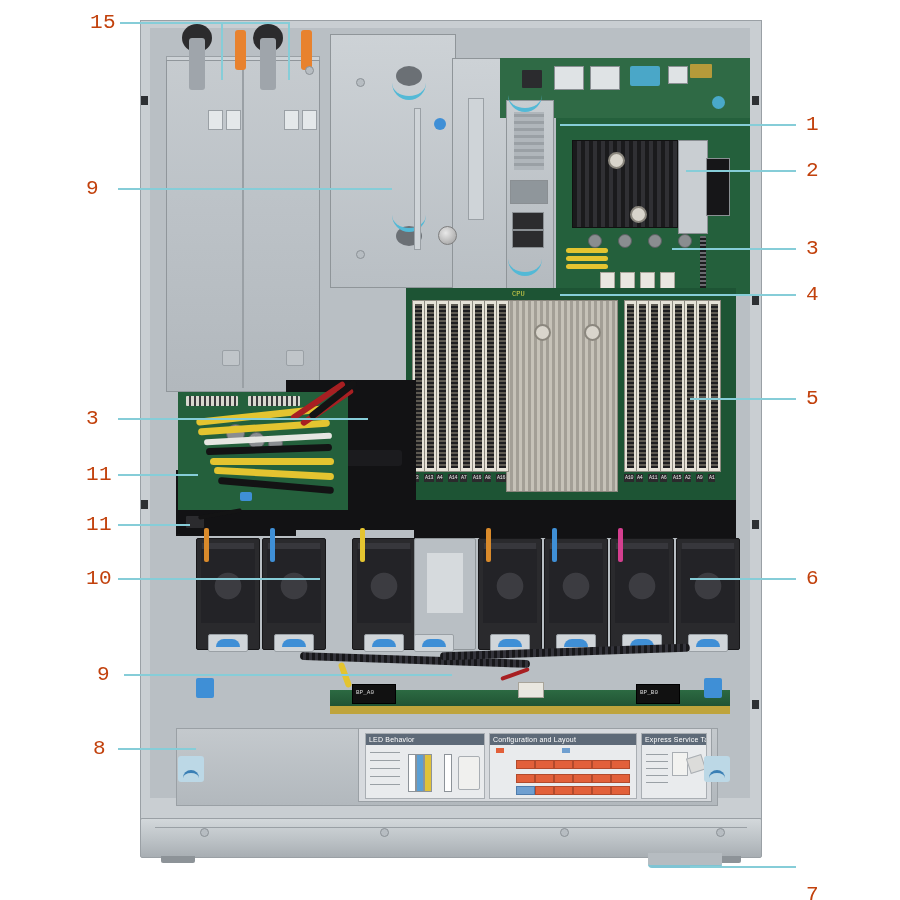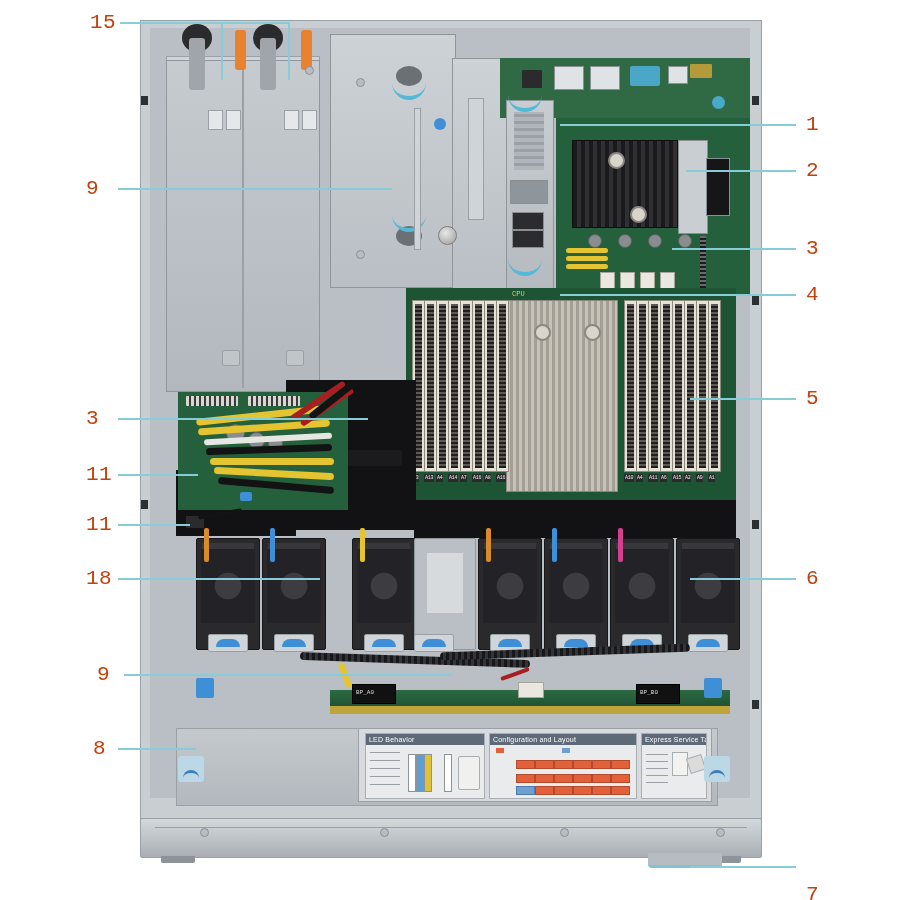--- a/index.html
+++ b/index.html
@@ -477,21 +477,21 @@
       <div class="callout" style="left: 806px; top: 388px;">5</div>
       <div class="leader" style="left: 690px; width: 106px; top: 398px;"></div>
       <div class="callout" style="left: 806px; top: 568px;">6</div>
       <div class="leader" style="left: 690px; width: 106px; top: 578px;"></div>
       <div class="callout" style="left: 806px; top: 884px;">7</div>
       <div class="leader" style="left: 690px; width: 106px; top: 866px;"></div>
       <div class="callout" style="left: 93px; top: 738px;">8</div>
       <div class="leader" style="left: 118px; width: 78px; top: 748px;"></div>
       <div class="callout" style="left: 97px; top: 664px;">9</div>
       <div class="leader" style="left: 124px; width: 328px; top: 674px;"></div>
-      <div class="callout" style="left: 86px; top: 568px;">18</div>
+      <div class="callout" style="left: 86px; top: 568px;">10</div>
       <div class="leader" style="left: 118px; width: 202px; top: 578px;"></div>
       <div class="callout" style="left: 86px; top: 514px;">11</div>
       <div class="leader" style="left: 118px; width: 72px; top: 524px;"></div>
       <div class="callout" style="left: 86px; top: 464px;">11</div>
       <div class="leader" style="left: 118px; width: 80px; top: 474px;"></div>
       <div class="callout" style="left: 86px; top: 408px;">3</div>
       <div class="leader" style="left: 118px; width: 250px; top: 418px;"></div>
       <div class="callout" style="left: 86px; top: 178px;">9</div>
       <div class="leader" style="left: 118px; width: 274px; top: 188px;"></div>
       <div class="callout" style="left: 90px; top: 12px;">15</div>

